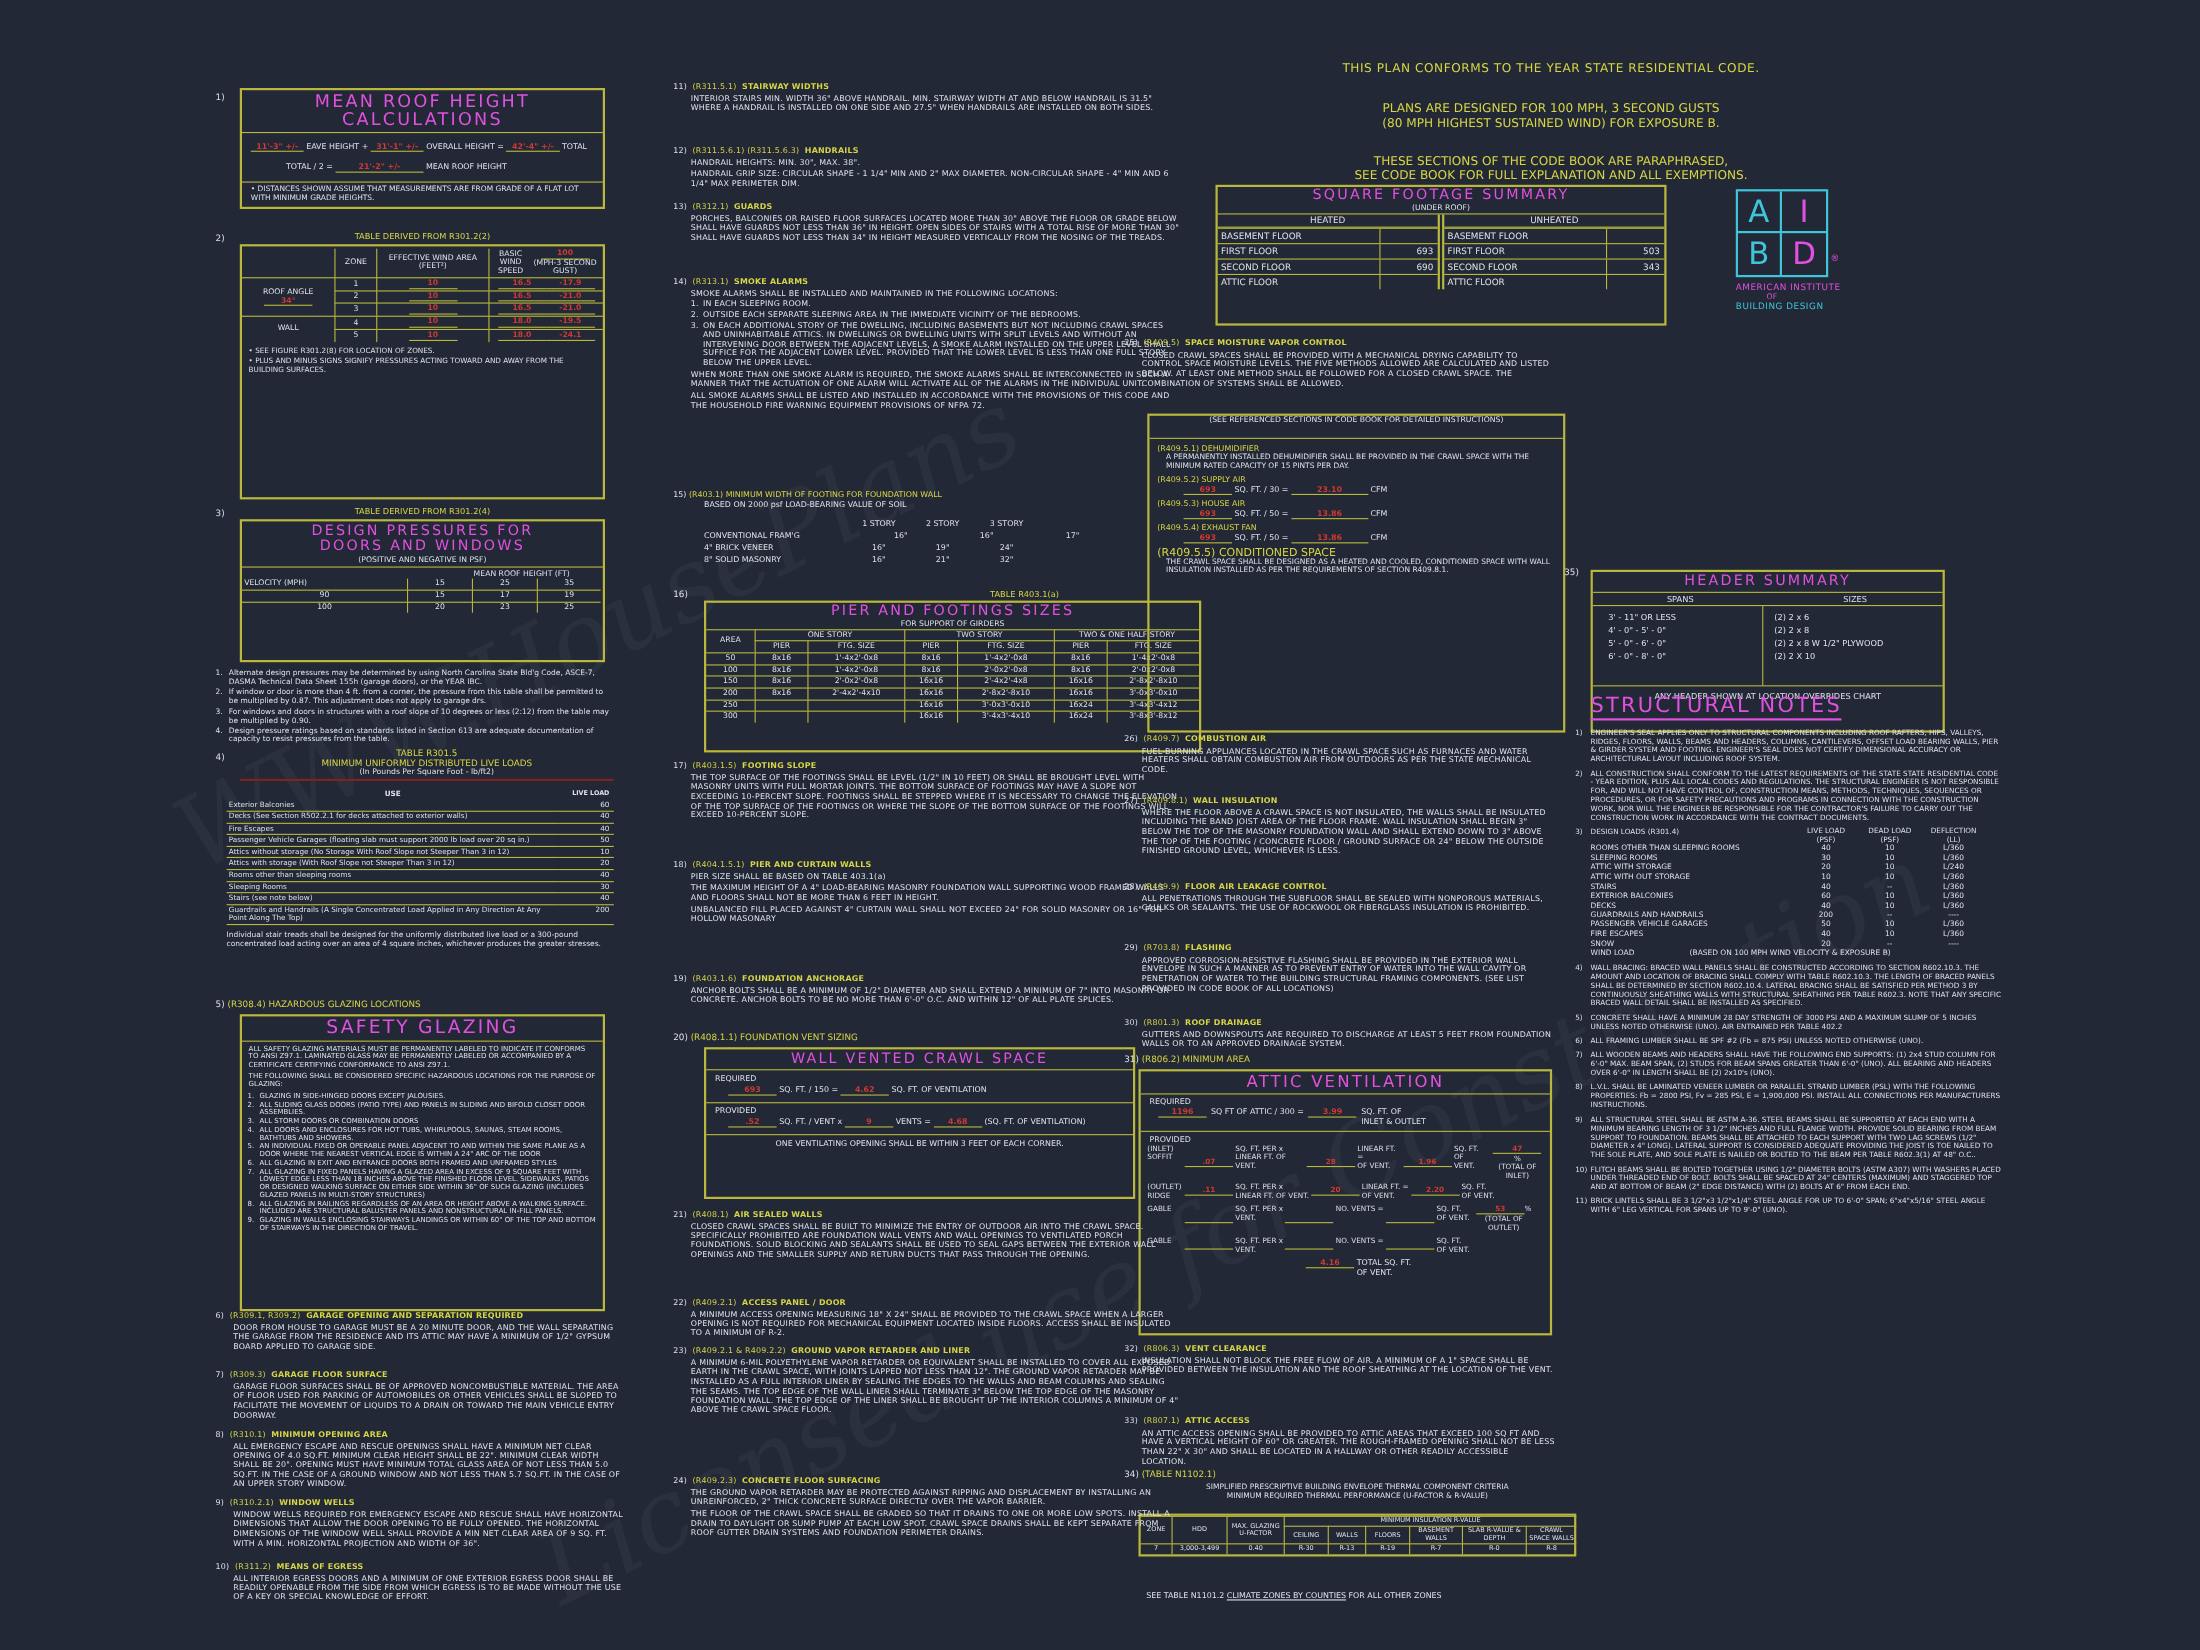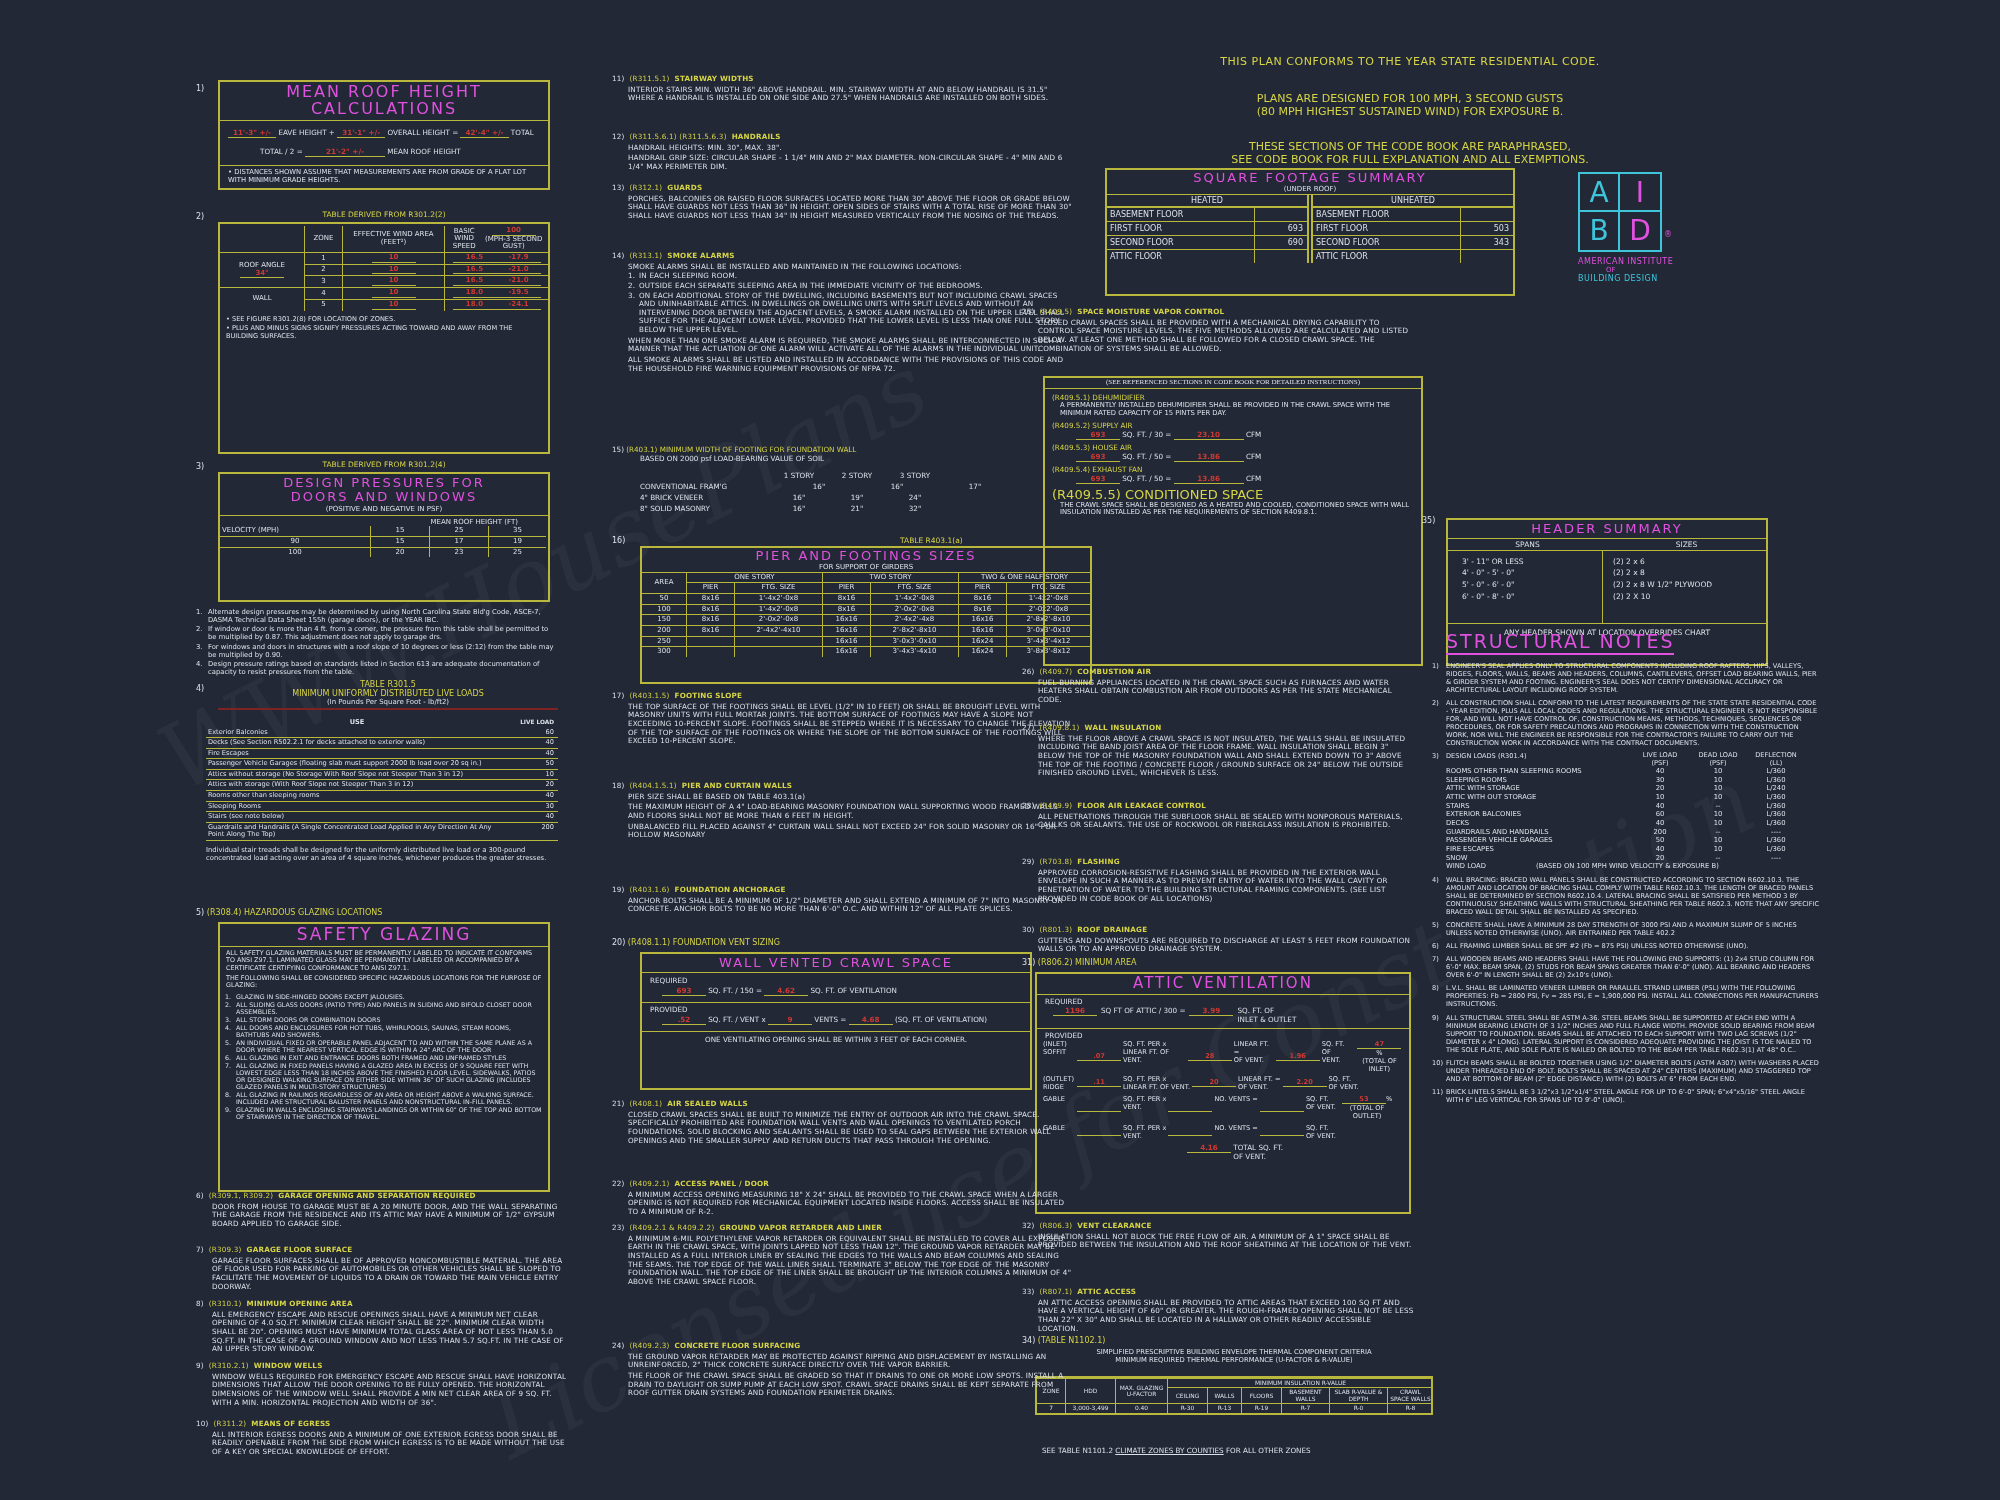--- a/index.html
+++ b/index.html
@@ -469,21 +469,21 @@
             <div style="display: flex; border-top: 1px solid rgb(185, 184, 60); font-size: 8px; color: rgb(220, 225, 233);">
               <div style="flex: 1 1 0%; padding: 2px 3px; border-right: 1px solid rgb(185, 184, 60);">ATTIC FLOOR</div>
               <div style="width: 44px; text-align: right; padding: 2px 4px;"></div>
             </div>
           </div>
       </div>
     </div>
   </div>
 
   <div class="box" style="left:1043px;top:376px;width:380px;height:290px;">
-    <div class="sub ybar" style="padding-bottom:2px;font-family:Liberation Serif, serif;">(SEE REFERENCED SECTIONS IN CODE BOOK FOR DETAILED INSTRUCTIONS)</div>
+    <div class="sub ybar" style="padding-bottom:12px;">(SEE REFERENCED SECTIONS IN CODE BOOK FOR DETAILED INSTRUCTIONS)</div>
     <div style="padding:4px 7px 0 7px;">
       <div style="font-size:7.2px;"><span class="y">(R409.5.1)</span> <span class="y">DEHUMIDIFIER</span></div>
       <div class="w" style="font-size:6.8px;margin-left:8px;line-height:1.15;">A PERMANENTLY INSTALLED DEHUMIDIFIER SHALL BE PROVIDED IN THE CRAWL SPACE WITH THE MINIMUM RATED CAPACITY OF 15 PINTS PER DAY.</div>
       <div style="font-size:7.2px;margin-top:3px;"><span class="y">(R409.5.2)</span> <span class="y">SUPPLY AIR</span></div>
       <div class="fl" style="margin-left:24px;">
         <span class="fill">693</span>
         <span>SQ. FT. / 30 =</span>
         <span class="fill" style="min-width:60px;">23.10</span>
         <span>CFM</span>
       </div>
@@ -494,21 +494,21 @@
         <span class="fill" style="min-width:60px;">13.86</span>
         <span>CFM</span>
       </div>
       <div style="font-size:7.2px;margin-top:3px;"><span class="y">(R409.5.4)</span> <span class="y">EXHAUST FAN</span></div>
       <div class="fl" style="margin-left:24px;">
         <span class="fill">693</span>
         <span>SQ. FT. / 50 =</span>
         <span class="fill" style="min-width:60px;">13.86</span>
         <span>CFM</span>
       </div>
-      <div style="font-size:13px;margin-top:3px;"><span class="y">(R409.5.5)</span> <span class="y">CONDITIONED SPACE</span></div>
+      <div style="font-size:10px;margin-top:3px;"><span class="y">(R409.5.5)</span> <span class="y">CONDITIONED SPACE</span></div>
       <div class="w" style="font-size:6.8px;margin-left:8px;line-height:1.15;">THE CRAWL SPACE SHALL BE DESIGNED AS A HEATED AND COOLED, CONDITIONED SPACE WITH WALL INSULATION INSTALLED AS PER THE REQUIREMENTS OF SECTION R409.8.1.</div>
     </div>
   </div>
 
   <div class="abs" style="left:1022px;top:958px;font-size:8px;">
     <span class="w">31)</span>
     <span class="y">(R806.2)</span>
     <span class="y">MINIMUM AREA</span>
   </div>
   <div class="box" style="left:1035px;top:972px;width:376px;height:242px;">

